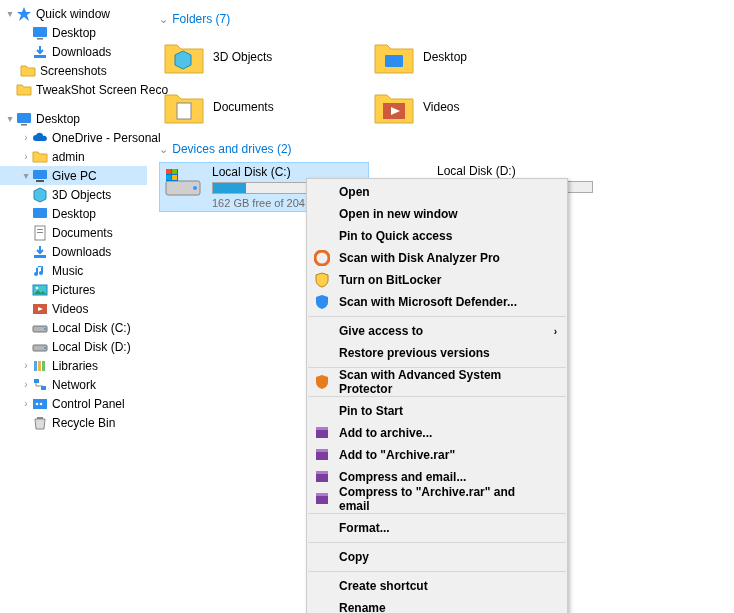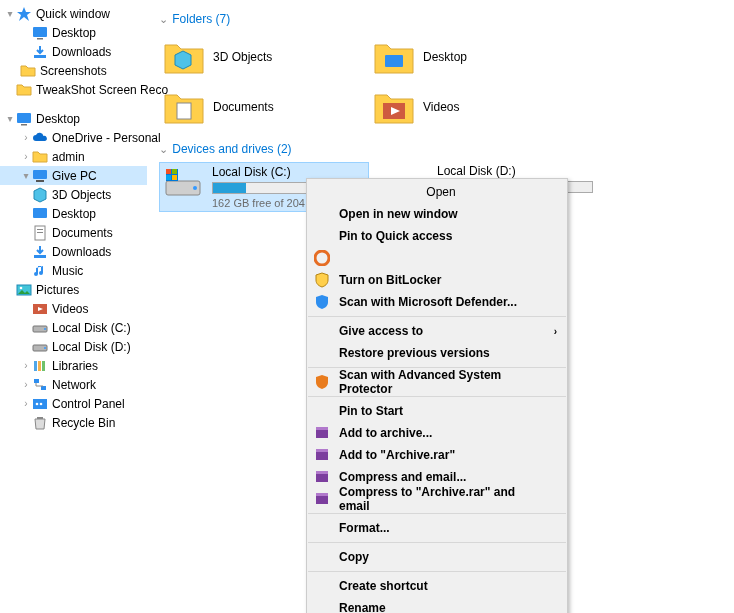--- a/index.html
+++ b/index.html
@@ -117,21 +117,21 @@
     padding: 2px 0;
   }
   .menu-item {
     display: flex;
     align-items: center;
     height: 22px;
     padding: 0 24px 0 32px;
     position: relative;
     font-weight: bold;
   }
-  .menu-item.bold { font-weight: 400; justify-content: center; }
+  .menu-item.bold { font-weight: 700; }
   .menu-item .mi-icon {
     position: absolute;
     left: 7px;
     width: 16px;
     height: 16px;
     display: flex;
     align-items: center;
     justify-content: center;
   }
   .menu-item .submenu-arrow {
@@ -269,21 +269,21 @@
     <span>Downloads</span>
   </div>
   <div class="tree-item" style="padding-left:32px">
     <span class="tree-icon">
         <svg viewBox="0 0 16 16">
           <path d="M6 3v8a2 2 0 11-2-2V5l7-2v7a2 2 0 11-2-2V3z" fill="#2e8eef"></path>
         </svg>
       </span>
     <span>Music</span>
   </div>
-  <div class="tree-item" style="padding-left:16px">
+  <div class="tree-item" style="padding-left:32px">
     <span class="tree-icon">
         <svg viewBox="0 0 16 16">
           <rect x="1" y="3" width="14" height="10" fill="#42c5d9" stroke="#2089b5"></rect>
           <circle cx="5" cy="6" r="1.3" fill="#fff"></circle>
           <path d="M2 12l4-4 3 3 2-2 3 3z" fill="#2b9e3f"></path>
         </svg>
       </span>
     <span>Pictures</span>
   </div>
   <div class="tree-item" style="padding-left:32px">
@@ -442,20 +442,21 @@
     </div>
   <div class="menu-item">
       <span>Pin to Quick access</span>
     </div>
   <div class="menu-item">
     <span class="mi-icon">
         <svg viewBox="0 0 16 16">
           <circle cx="8" cy="8" r="7" fill="none" stroke="#e66d24" stroke-width="3"></circle>
         </svg>
       </span>
+    <span>Scan with Disk Analyzer Pro</span>
   </div>
   <div class="menu-item">
     <span class="mi-icon">
         <svg viewBox="0 0 16 16">
           <path d="M8 1l6 2v5c0 4-3 6-6 7-3-1-6-3-6-7V3z" fill="#ffcf4b" stroke="#b58413"></path>
         </svg>
       </span>
     <span>Turn on BitLocker</span>
   </div>
   <div class="menu-item">

